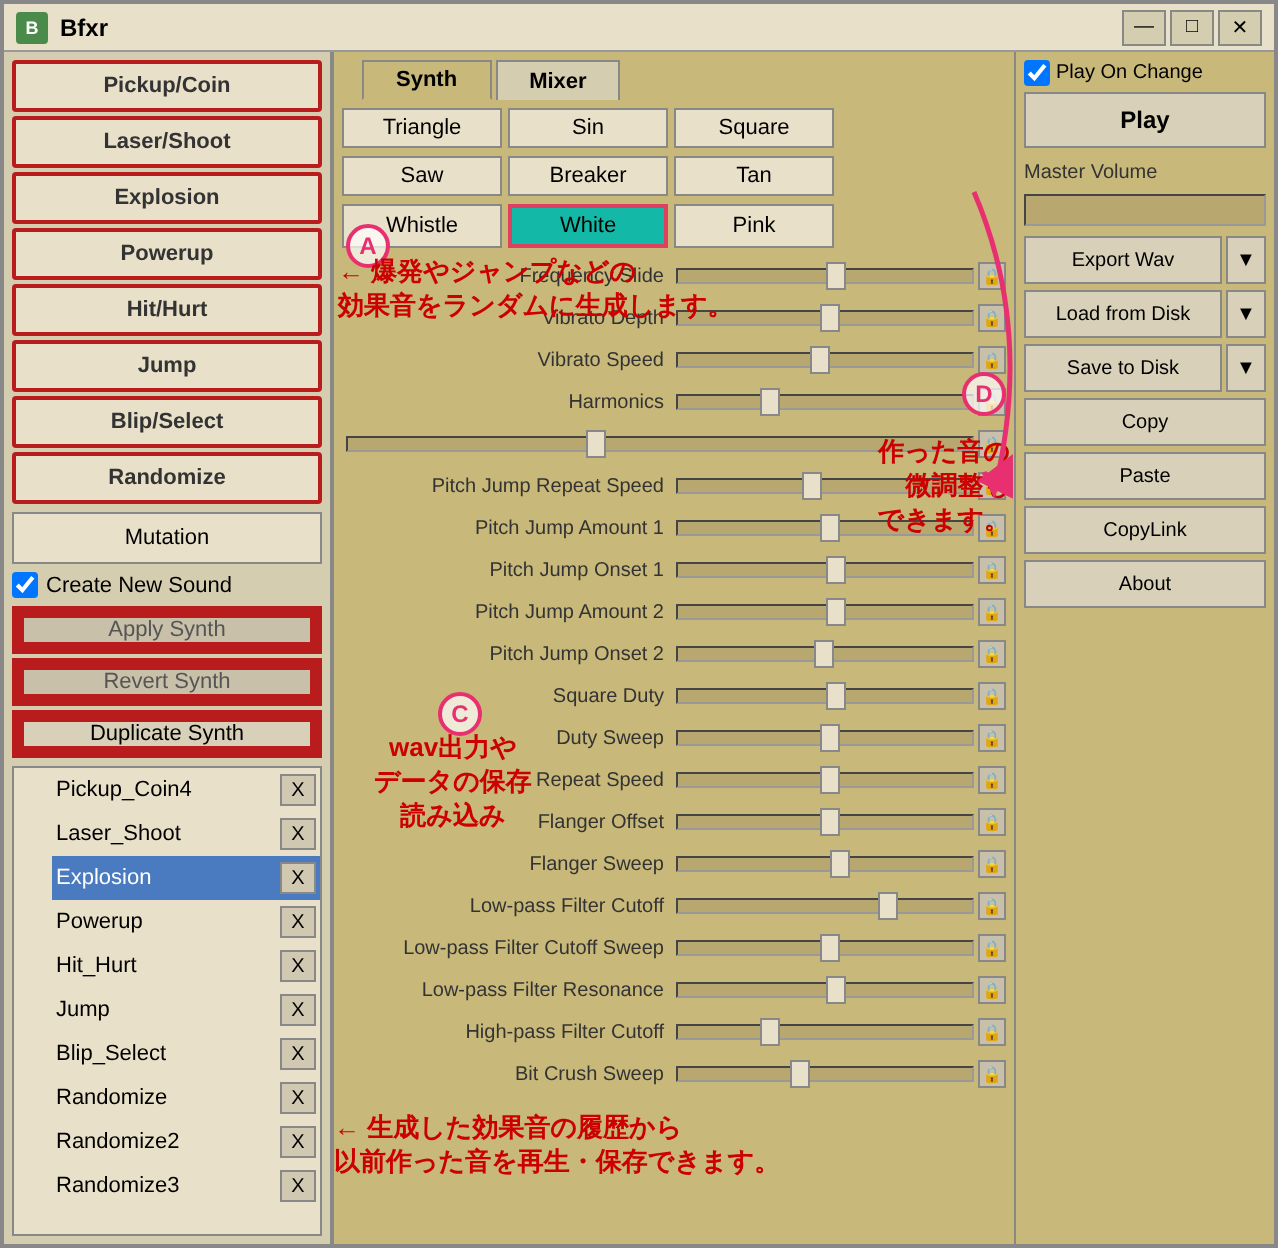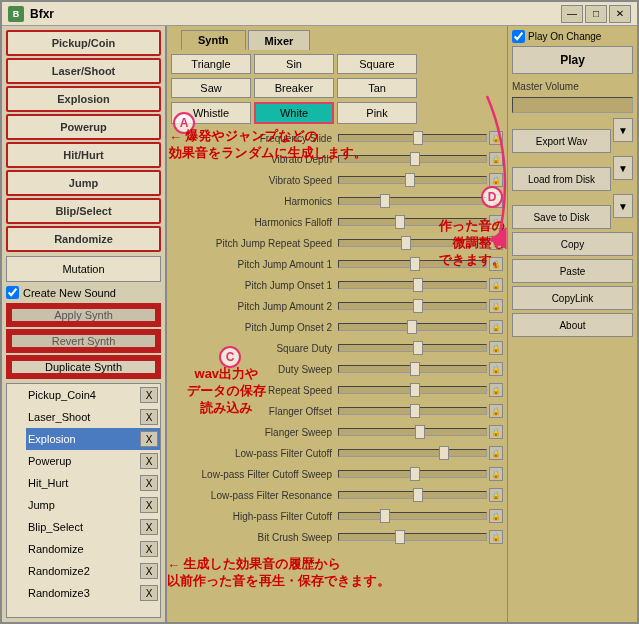--- a/index.html
+++ b/index.html
@@ -265,21 +265,20 @@
       display: flex;
       gap: 2px;
     }
     .action-btn {
       flex: 1;
       height: 24px;
       background: #d8d0b8;
       border: 1px solid #888;
       cursor: pointer;
       font-size: 10px;
-      margin-top: 11px;
     }
     .action-btn-arrow {
       width: 20px;
       height: 24px;
       background: #d8d0b8;
       border: 1px solid #888;
       cursor: pointer;
       font-size: 10px;
       display: flex; align-items: center; justify-content: center;
     }
@@ -457,21 +456,20 @@
             <div class="lock-btn">🔒</div>
           </div>
           <div class="param-row">
             <span class="param-label">Harmonics</span>
             <div class="param-track">
                 <div class="param-thumb" style="left:28%"></div>
               </div>
             <div class="lock-btn">🔒</div>
           </div>
           <div class="param-row">
-            <span class="param-label">Harmonics Falloff</span>
             <div class="param-track">
                 <div class="param-thumb" style="left:38%"></div>
               </div>
             <div class="lock-btn">🔒</div>
           </div>
           <div class="param-row">
             <span class="param-label">Pitch Jump Repeat Speed</span>
             <div class="param-track">
                 <div class="param-thumb" style="left:42%"></div>
               </div>

